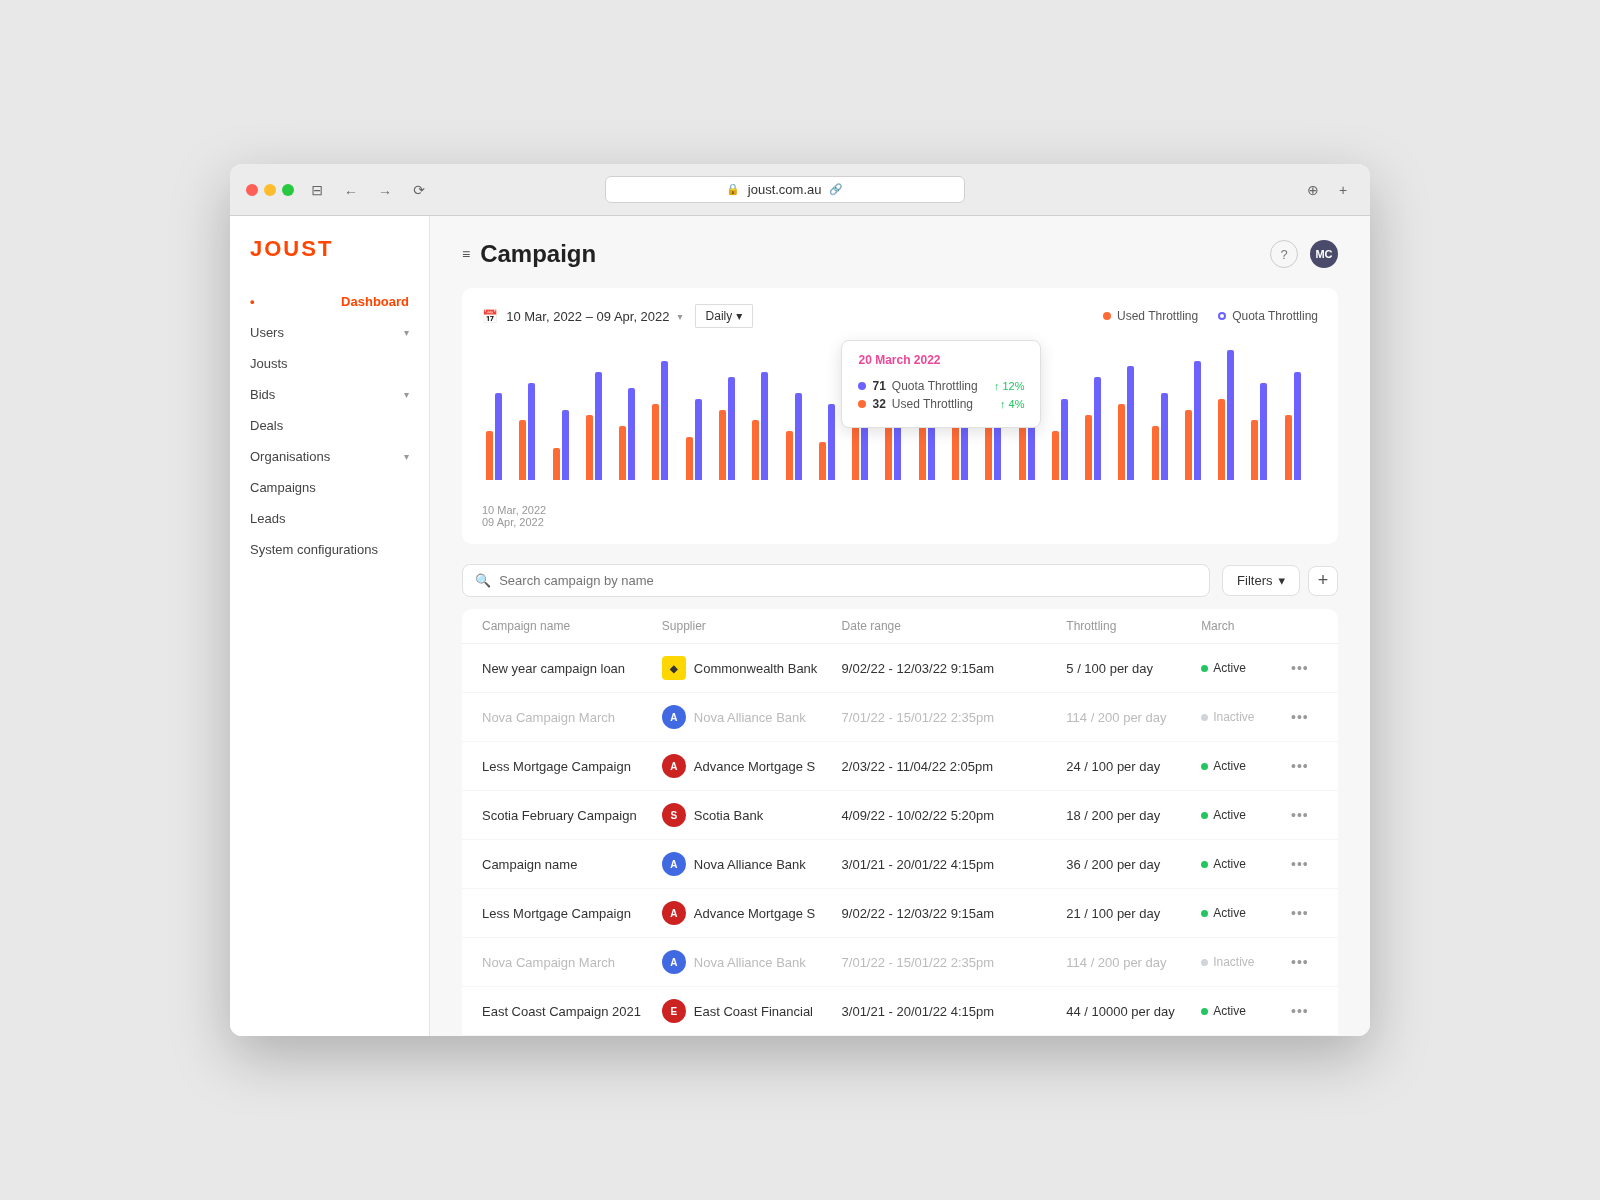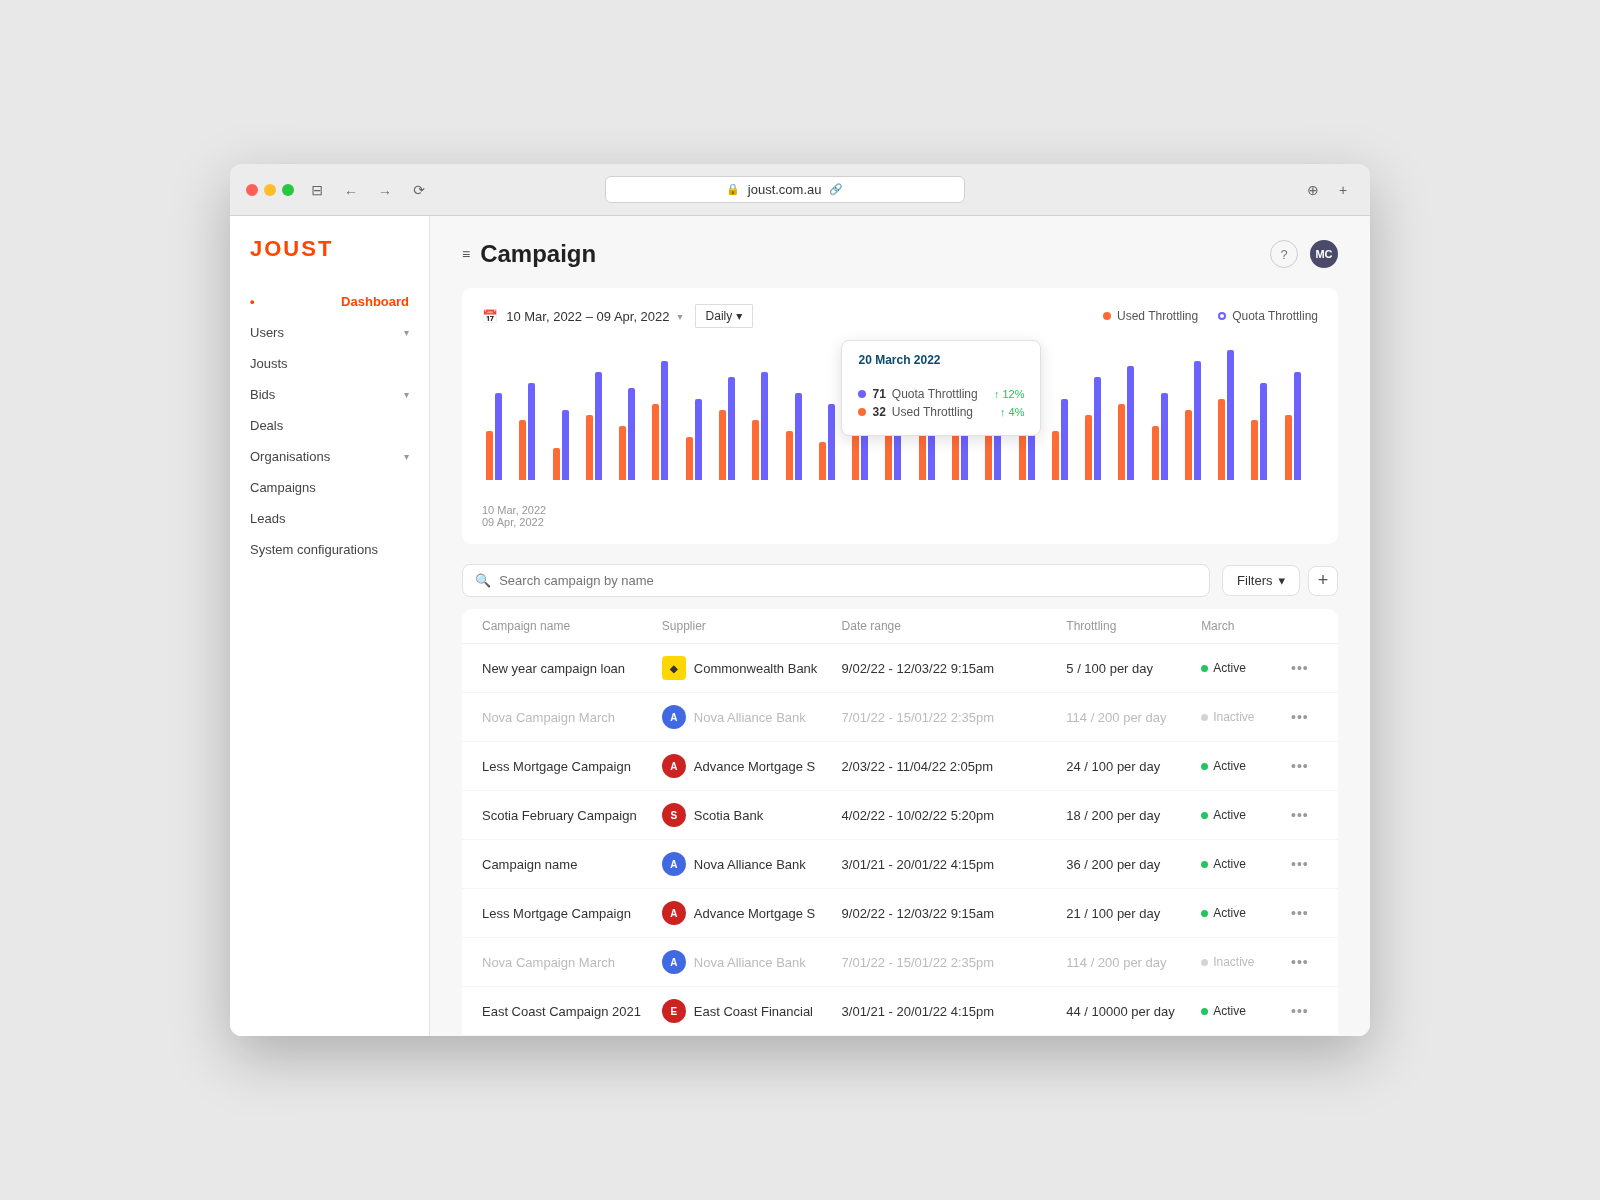--- a/index.html
+++ b/index.html
@@ -221,21 +221,21 @@
       top: 0; left: 43%;
       background: white;
       border: 1px solid #e0e0e0;
       border-radius: 8px;
       padding: 12px 16px;
       box-shadow: 0 4px 16px rgba(0,0,0,0.12);
       font-size: 12px;
       min-width: 200px;
       z-index: 10;
     }
-    .tooltip-date { font-weight: 600; color: #0c4a6e; margin-bottom: 20px; font-size: 12px; }
+    .tooltip-date { font-weight: 600; color: #ec4899; margin-bottom: 12px; font-size: 12px; }
     .tooltip-row {
       display: flex;
       align-items: center;
       justify-content: space-between;
       gap: 12px;
       margin-bottom: 4px;
     }
     .tooltip-left { display: flex; align-items: center; gap: 6px; }
     .tooltip-dot { width: 8px; height: 8px; border-radius: 50%; }
     .tooltip-dot.purple { background: #6c63ff; }
@@ -640,21 +640,21 @@
       <span class="more-btn">•••</span>
     </div>
             <div class="table-row">
       <span>Scotia February Campaign</span>
       <span class="supplier-cell">
         <span class="supplier-logo" style="background:#cc2222;color:white;border-radius:50%">
           S
         </span>
         <span>Scotia Bank</span>
       </span>
-      <span>4/02/22 - 10/02/22 5:20pm</span>
+      <span>4/09/22 - 10/02/22 5:20pm</span>
       <span>18 / 200 per day</span>
       <span class="status-badge">
         <span class="status-dot active"></span>
         <span class="status-text active">Active</span>
       </span>
       <span class="more-btn">•••</span>
     </div>
             <div class="table-row">
       <span>Campaign name</span>
       <span class="supplier-cell">

